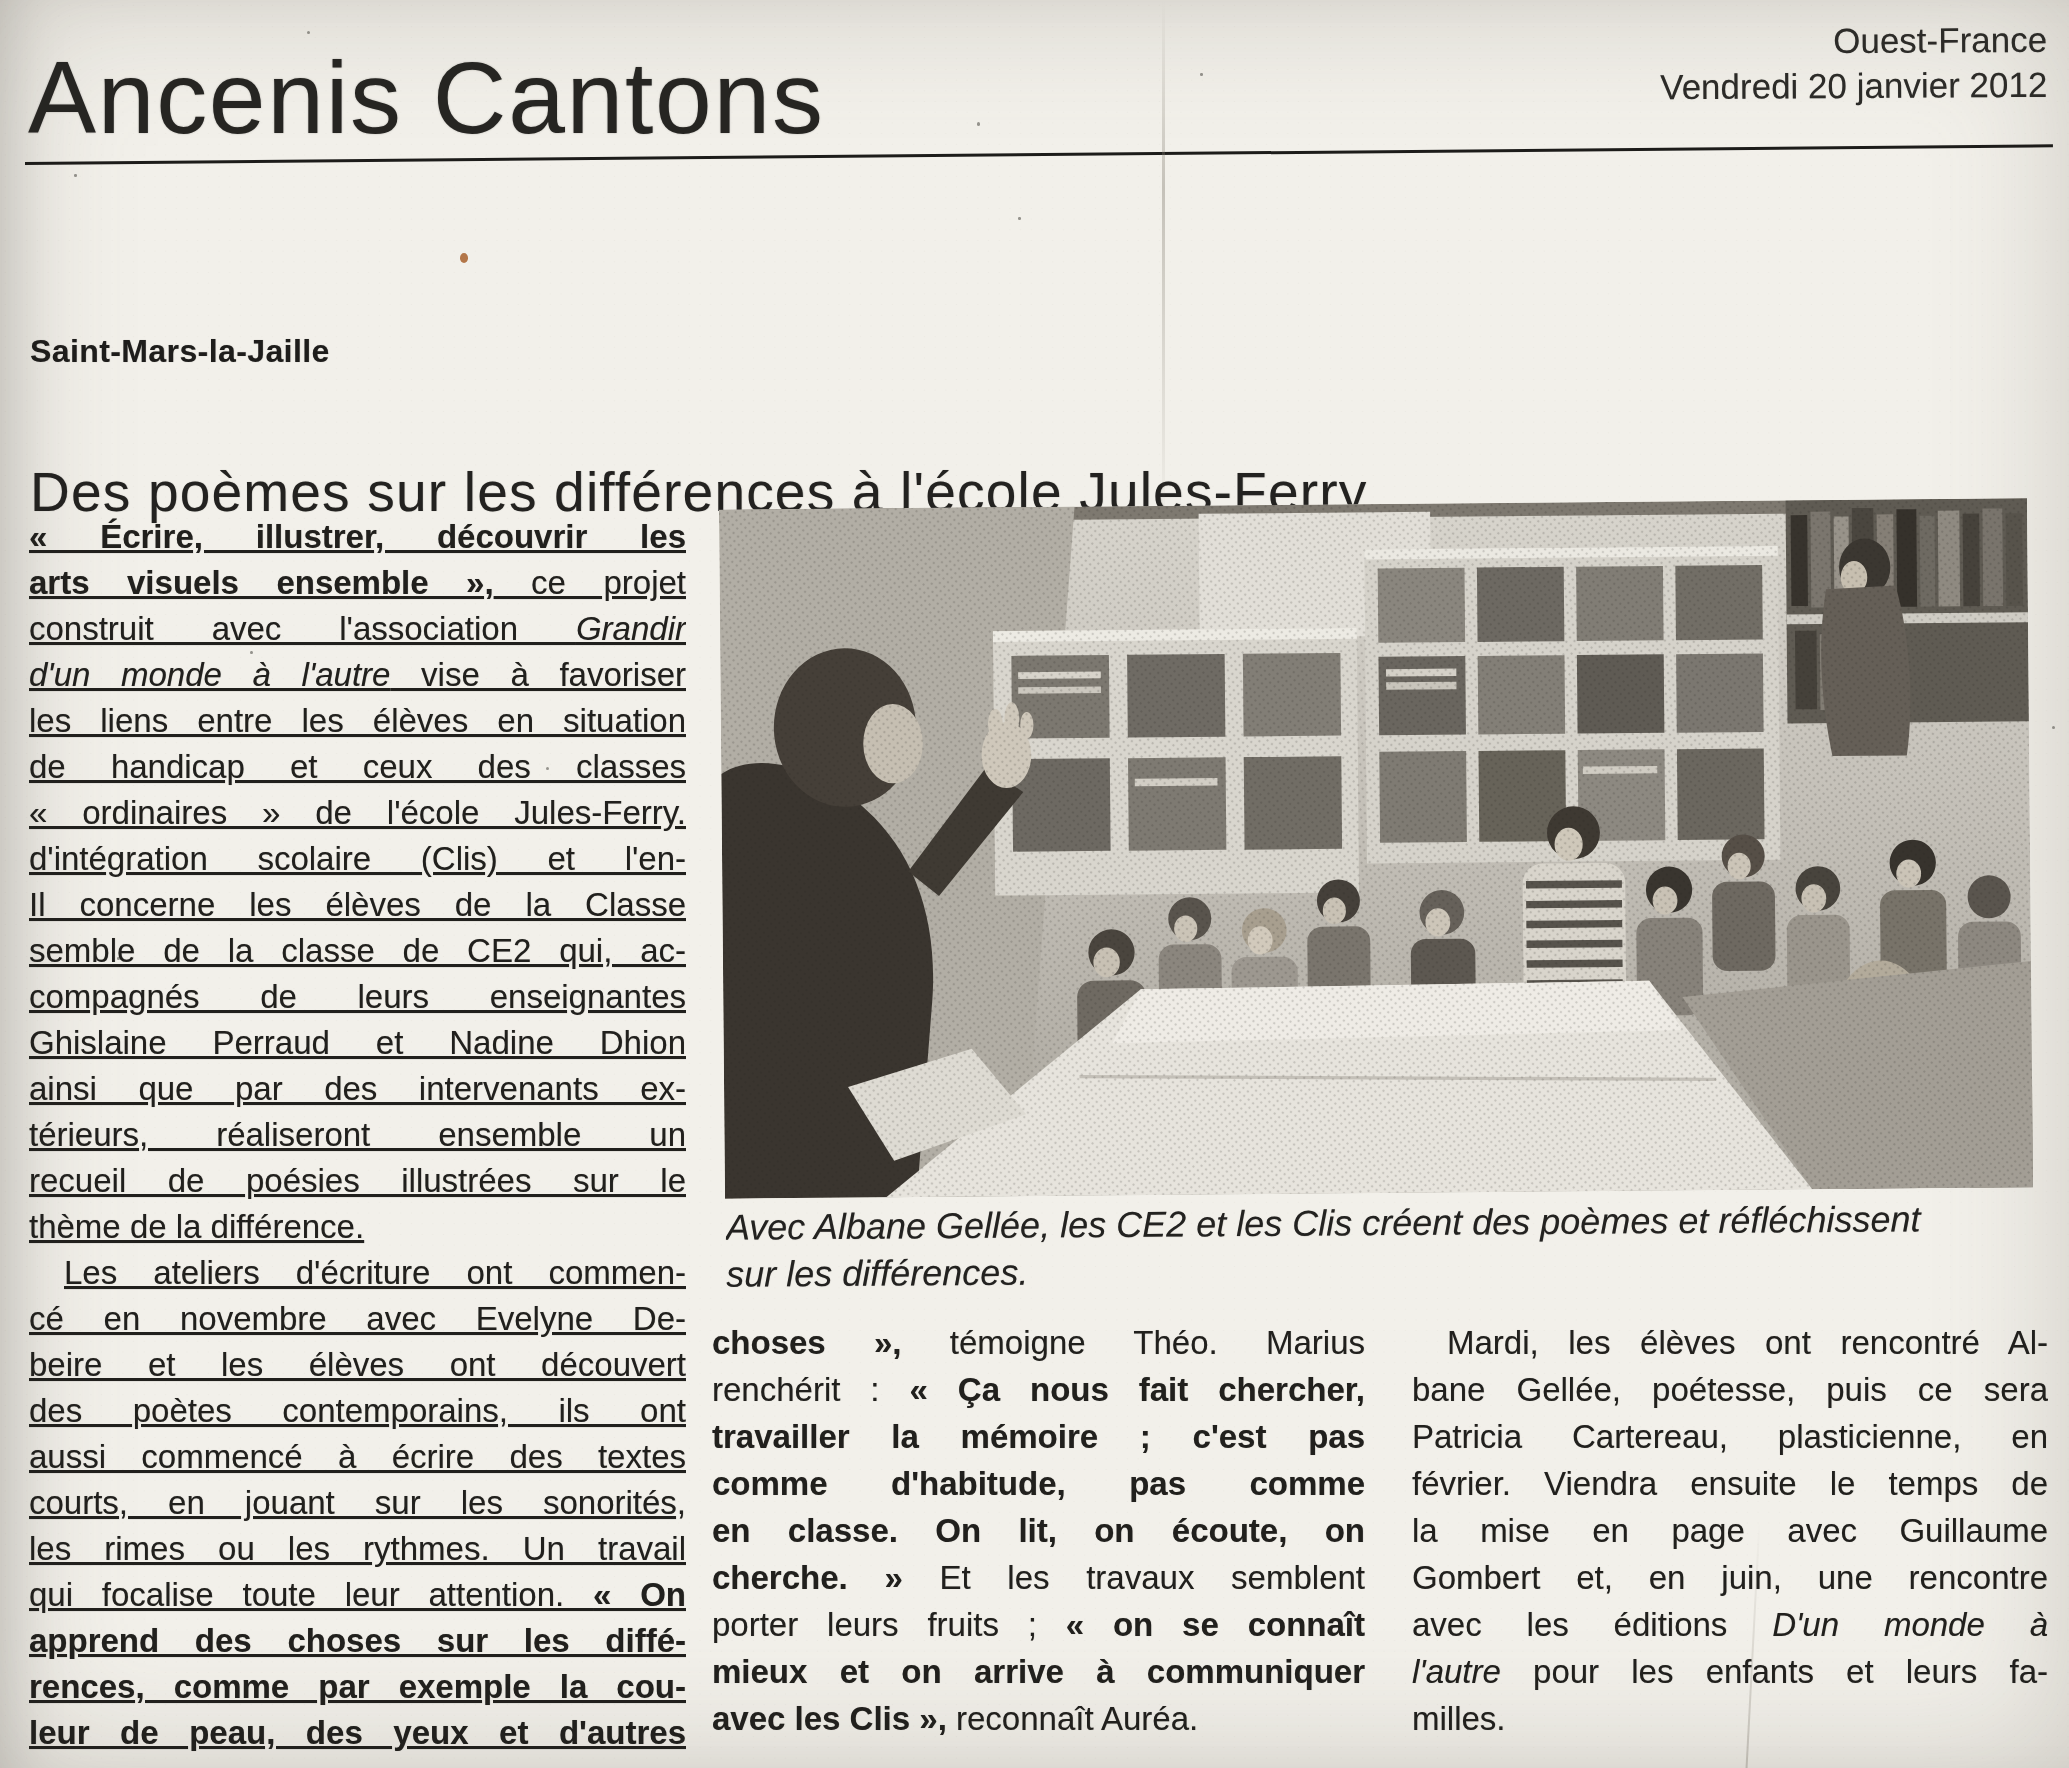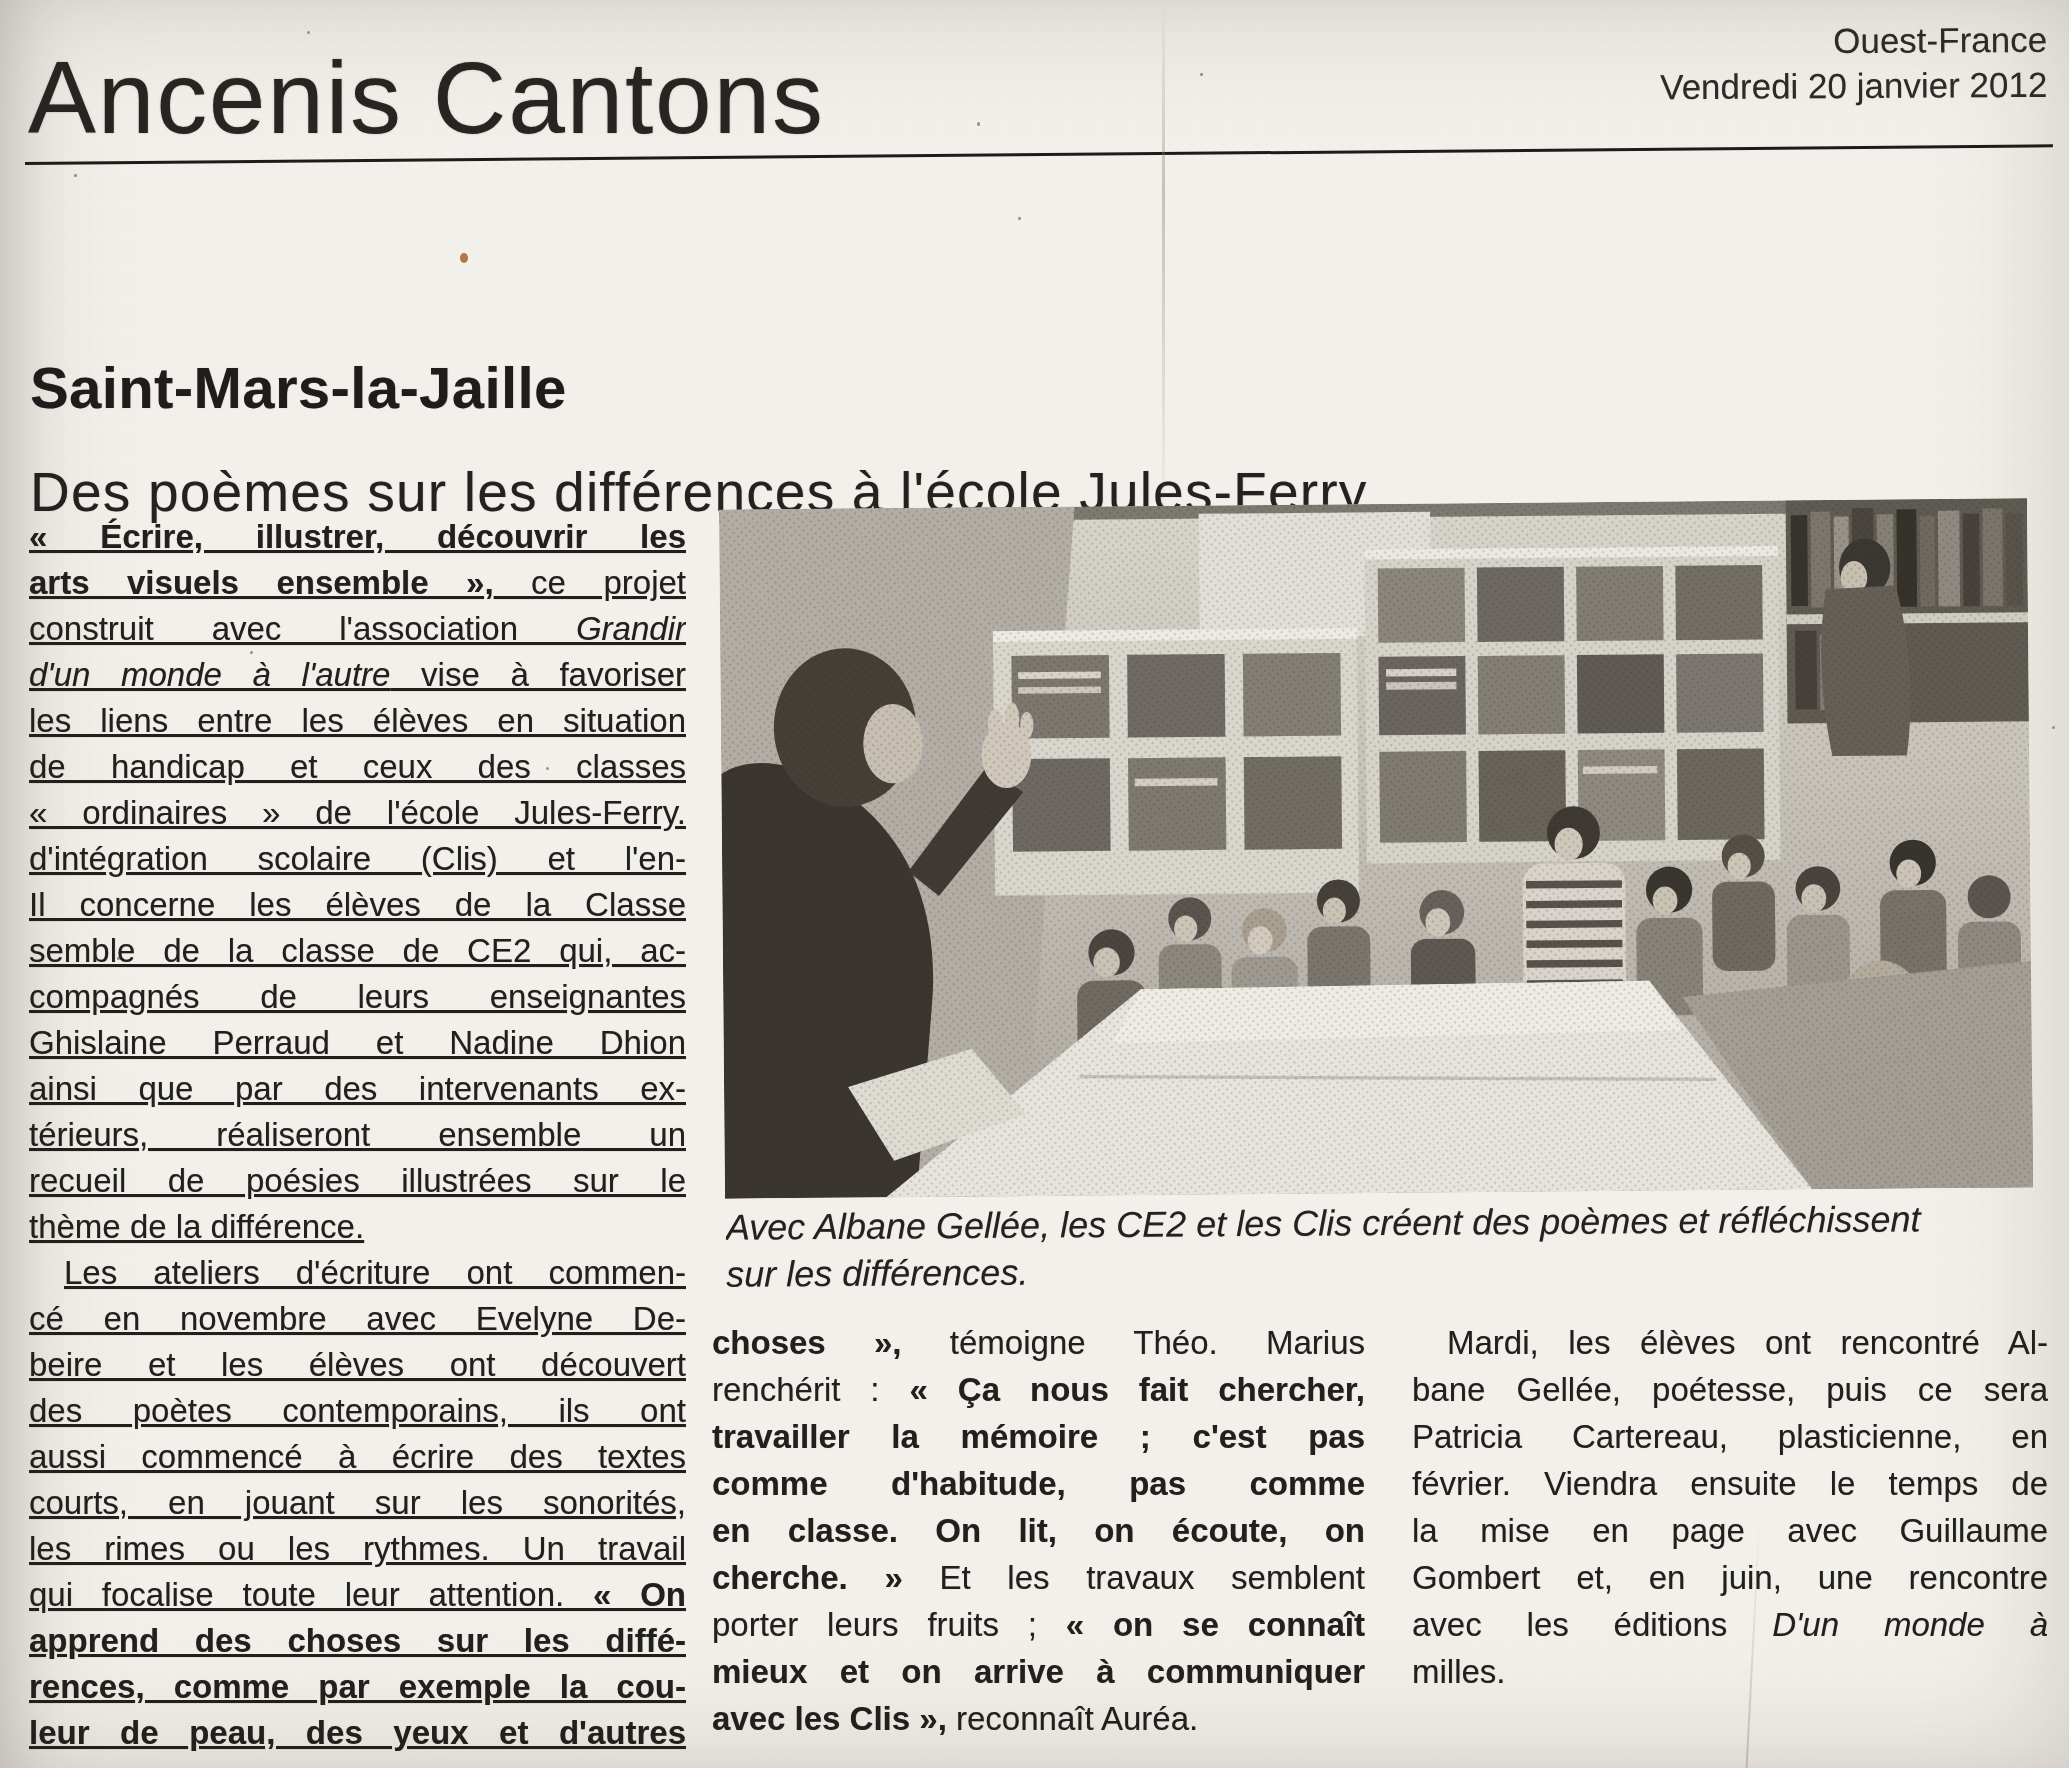--- a/index.html
+++ b/index.html
@@ -29,21 +29,21 @@
     font-size:35px;line-height:45px;color:#2c2b28;
     transform:rotate(-.35deg);
     text-shadow:0 0 0.8px rgba(40,38,34,.3);
   }
   .rule{
     left:25px;top:162px;width:2028px;height:3.3px;
     background:#1d1c1a;transform:rotate(-.5deg);transform-origin:left center;
   }
   .section-heading{
     left:30px;top:306px;
-    font-size:58px;font-weight:700;letter-spacing:0.4px;color:#1e1d1b;
+    font-size:32px;font-weight:700;letter-spacing:0.4px;color:#1e1d1b;
     text-shadow:0.3px 0.3px 0.8px rgba(30,28,25,.4);
     white-space:nowrap;
   }
   .headline{
     left:30px;top:405px;
     font-size:55px;font-weight:400;letter-spacing:1.2px;color:#232220;
     white-space:nowrap;
     text-shadow:0.3px 0.3px 1px rgba(35,33,30,.35);
   }
   
@@ -290,20 +290,21 @@
       <div class="line end"><span class="b">avec les Clis »,</span><span> reconnaît Auréa.</span></div>
     </div>
   <div class="abs col col3">
       <div class="line ind"><span>Mardi, les élèves ont rencontré Al-</span></div>
       <div class="line"><span>bane Gellée, poétesse, puis ce sera</span></div>
       <div class="line"><span>Patricia Cartereau, plasticienne, en</span></div>
       <div class="line"><span>février. Viendra ensuite le temps de</span></div>
       <div class="line"><span>la mise en page avec Guillaume</span></div>
       <div class="line"><span>Gombert et, en juin, une rencontre</span></div>
       <div class="line"><span>avec les éditions </span><span class="i">D'un monde à</span></div>
+      <div class="line"><span class="i">l'autre</span><span> pour les enfants et leurs fa-</span></div>
       <div class="line end"><span>milles.</span></div>
     </div>
 
   <div class="abs crease-v"></div>
   <div class="abs crease-b"></div>
   <div>
     <div class="speck orange" style="left:460px;top:253px;width:8.3px;height:10px;"></div>
     <div class="speck" style="left:307px;top:31px;width:3.3px;height:3.3px;"></div>
     <div class="speck" style="left:977px;top:122px;width:3.3px;height:4.1px;"></div>
     <div class="speck" style="left:1018px;top:217px;width:2.5px;height:2.5px;"></div>

